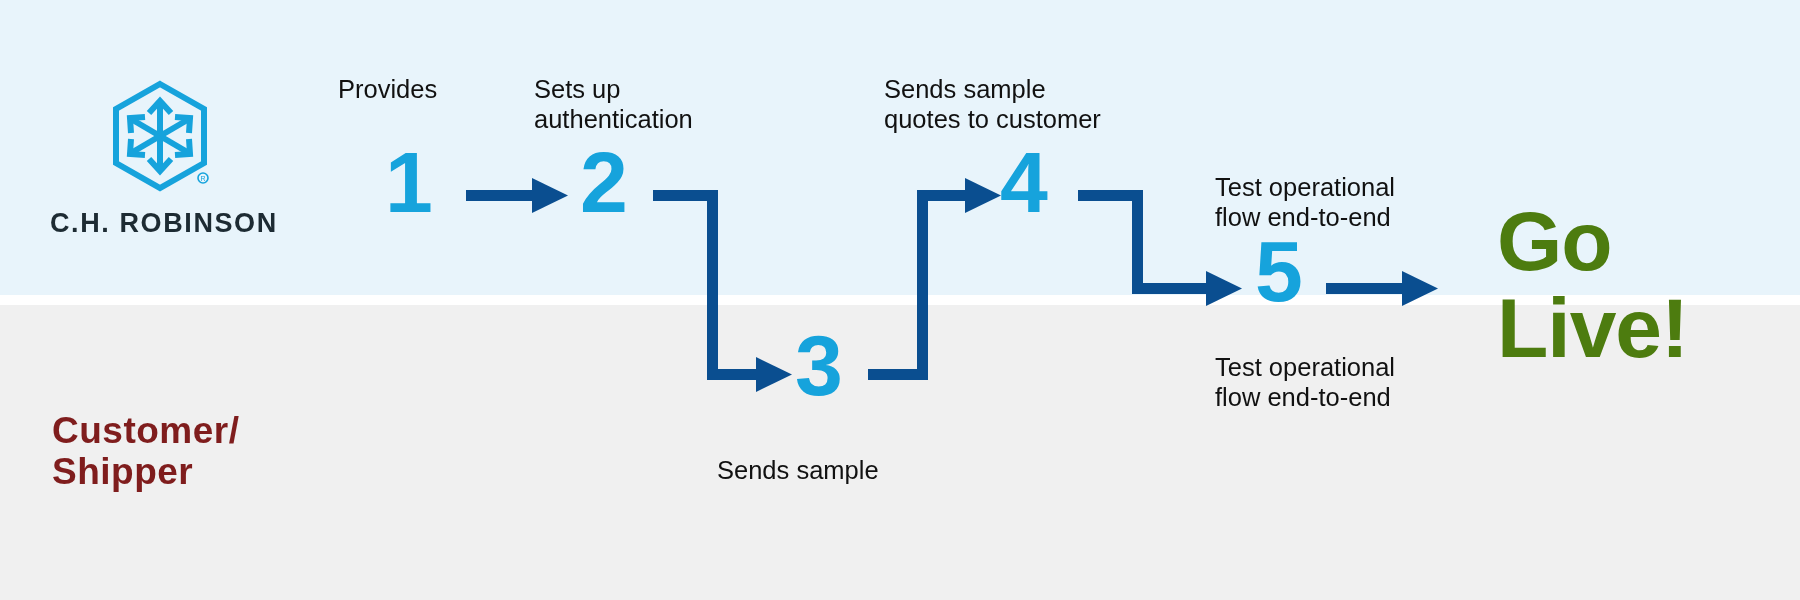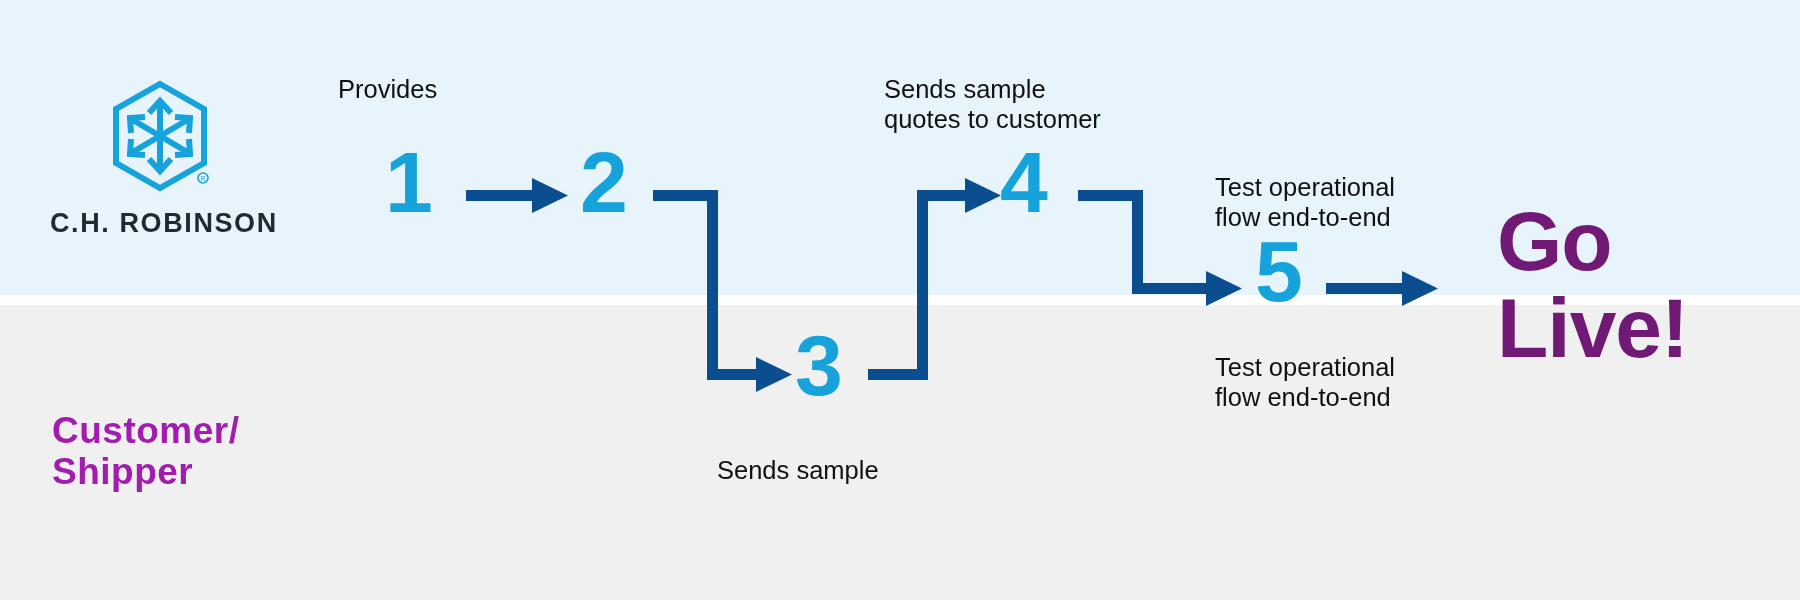--- a/index.html
+++ b/index.html
@@ -21,21 +21,21 @@
   #logo-wordmark{
     margin-top:16px;
     font-size:27px;font-weight:bold;letter-spacing:1.6px;
     color:#1d2b33;white-space:nowrap;
   }
 
   
   #customer-label{
     position:absolute;left:52px;top:410px;width:330px;
     font-size:37px;font-weight:bold;line-height:1.12;
-    color:#a21caf;letter-spacing:.5px;
+    color:#7f1d1d;letter-spacing:.5px;
   }
 
   
   .step-num{
     position:absolute;
     font-size:86px;font-weight:bold;line-height:1;
     color:#16a3dc;
   }
   #num-1{left:385px;top:139px;}
   #num-2{left:580px;top:139px;}
@@ -53,21 +53,21 @@
   #cap-2{left:534px;top:74px;width:260px;}
   #cap-3{left:717px;top:455px;width:250px;}
   #cap-4{left:884px;top:74px;width:300px;}
   #cap-5a{left:1215px;top:172px;width:260px;}
   #cap-5b{left:1215px;top:352px;width:260px;}
 
   
   #go-live{
     position:absolute;left:1497px;top:198px;width:260px;
     font-size:84px;font-weight:bold;line-height:1.03;
-    color:#701a75;letter-spacing:-1px;
+    color:#4d7c0f;letter-spacing:-1px;
   }
 
   
   #connectors{position:absolute;left:0;top:0;width:1800px;height:600px;}
 </style>
 </head>
 <body>
 
 <div id="stage">
 
@@ -144,20 +144,24 @@
       <g>
         <rect x="1326" y="283" width="82" height="11"></rect>
         <path d="M1402 271 L1438 288.5 L1402 306 Z"></path>
       </g>
     </g>
   </svg>
 
   <div class="cap" id="cap-1">
     <div>Provides</div>
   </div>
+  <div class="cap" id="cap-2">
+    <div>Sets up</div>
+    <div>authentication</div>
+  </div>
   <div class="cap" id="cap-3">
     <div>Sends sample</div>
   </div>
   <div class="cap" id="cap-4">
     <div>Sends sample</div>
     <div>quotes to customer</div>
   </div>
   <div class="cap" id="cap-5a">
     <div>Test operational</div>
     <div>flow end-to-end</div>

